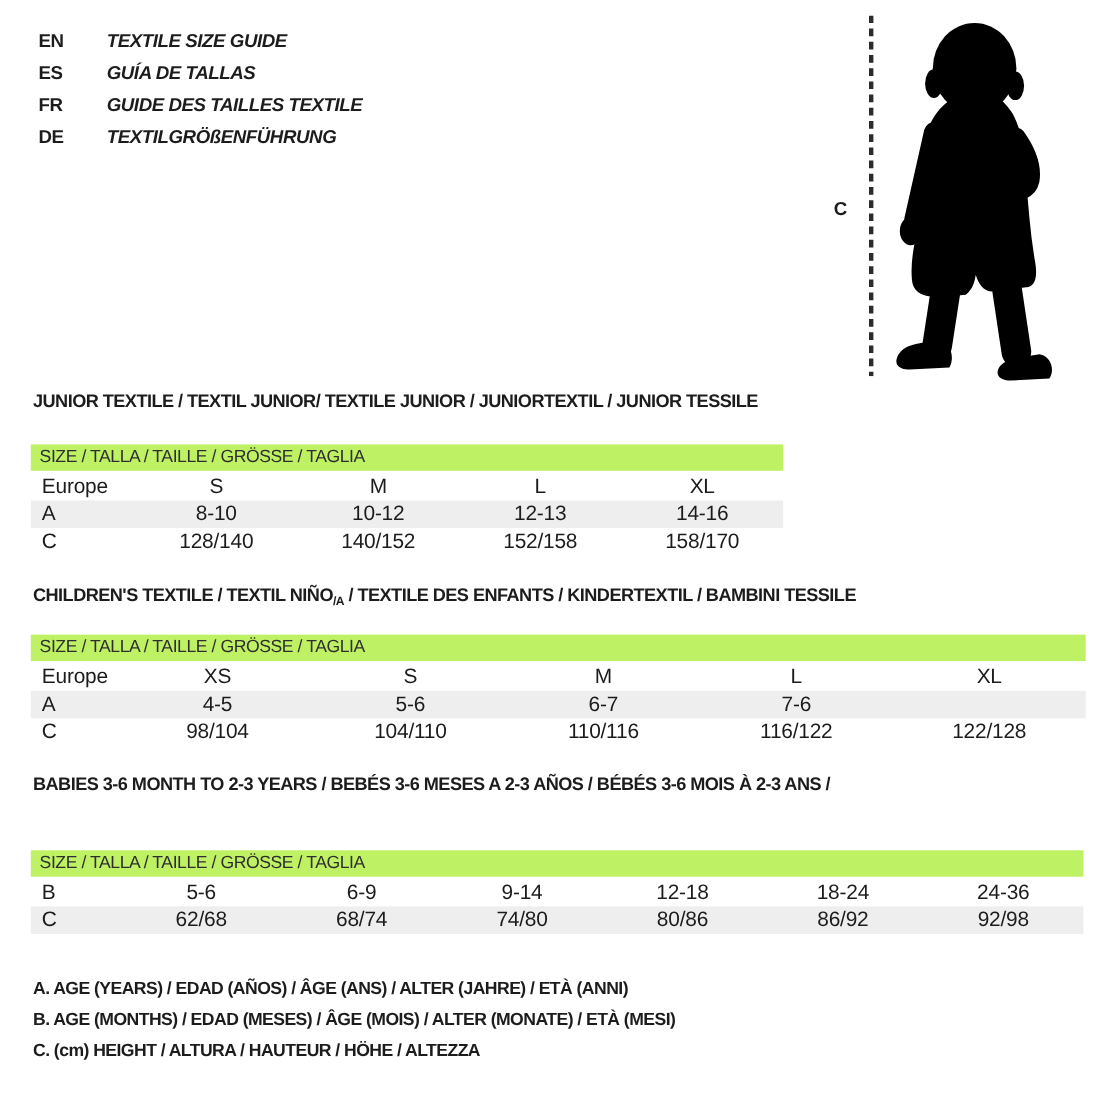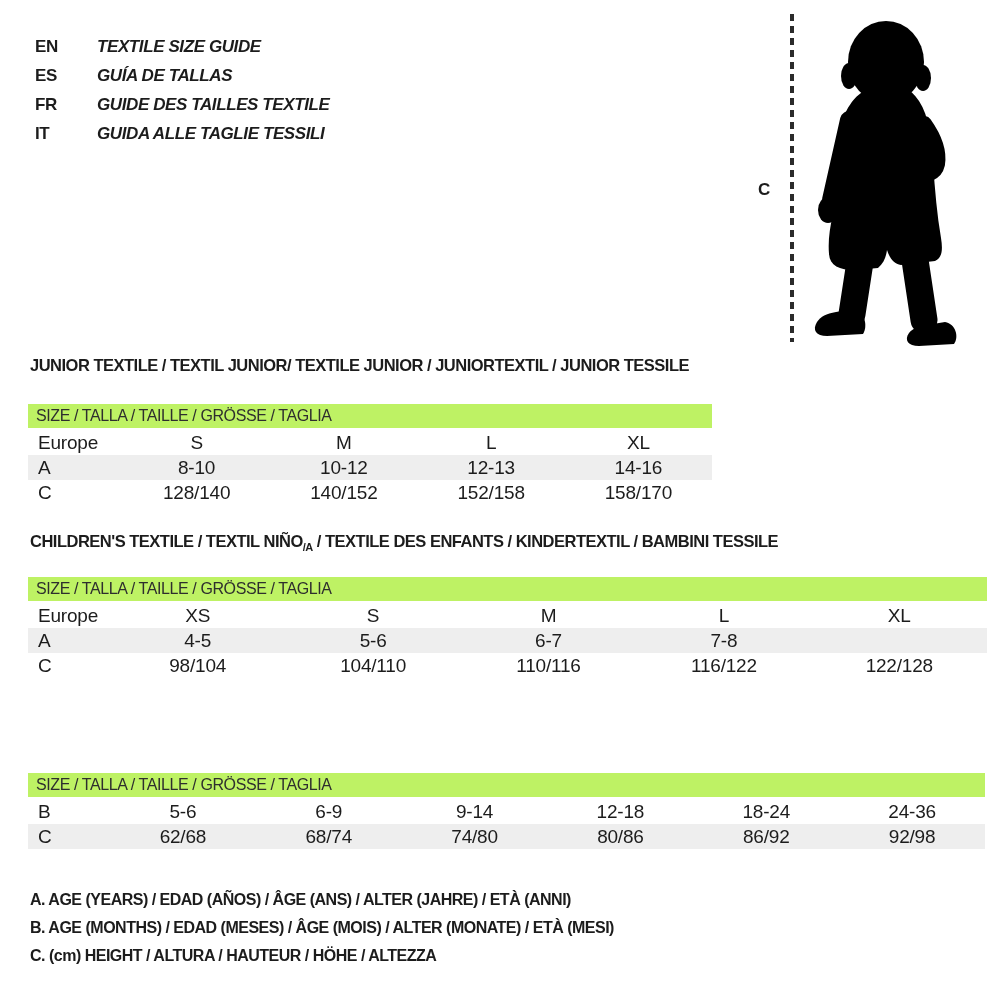--- a/index.html
+++ b/index.html
@@ -12,21 +12,21 @@
   .page {
     position: relative;
     width: 1000px;
     height: 1000px;
     background: #ffffff;
     overflow: hidden;
   }
 
   
   .lang-block { position: absolute; left: 35px; top: 28px; }
-  .lang-row { display: flex; height: 29px; align-items: flex-end; }
+  .lang-row { display: flex; height: 29px; align-items: flex-start; }
   .lang-code {
     width: 62px; font-weight: 700; font-size: 17px; letter-spacing: -0.4px;
   }
   .lang-label { font-weight: 700; font-size: 17px; letter-spacing: -0.4px; font-style: italic; }
 
   
   .figure { position: absolute; left: 0; top: 0; }
   .silhouette { position: absolute; left: 805px; top: 12px; }
   .dash-line { position: absolute; left: 789px; top: 14px; }
   .height-label {
@@ -79,22 +79,22 @@
     </div>
     <div class="lang-row">
       <span class="lang-code">ES</span>
       <span class="lang-label">GUÍA DE TALLAS</span>
     </div>
     <div class="lang-row">
       <span class="lang-code">FR</span>
       <span class="lang-label">GUIDE DES TAILLES TEXTILE</span>
     </div>
     <div class="lang-row">
-      <span class="lang-code">IT</span>
-      <span class="lang-label">GUIDA ALLE TAGLIE TESSILI</span>
+      <span class="lang-code">DE</span>
+      <span class="lang-label">TEXTILGRÖßENFÜHRUNG</span>
     </div>
   </div>
 
   <div class="figure">
     <svg class="dash-line" width="6" height="328" viewBox="0 0 6 328">
       <line x1="3" y1="0" x2="3" y2="328" stroke="#2b2b2b" stroke-width="4" stroke-dasharray="7,5"></line>
     </svg>
     <span class="height-label">C</span>
     <svg class="silhouette" width="160" height="335" viewBox="0 0 160 335">
       <g fill="#000000">
@@ -157,32 +157,33 @@
       <span class="cell">S</span>
       <span class="cell">M</span>
       <span class="cell">L</span>
       <span class="cell">XL</span>
     </div>
     <div class="trow shaded">
       <span class="cell label">A</span>
       <span class="cell">4-5</span>
       <span class="cell">5-6</span>
       <span class="cell">6-7</span>
-      <span class="cell">7-8</span>
+      <span class="cell">7-6</span>
     </div>
     <div class="trow">
       <span class="cell label">C</span>
       <span class="cell">98/104</span>
       <span class="cell">104/110</span>
       <span class="cell">110/116</span>
       <span class="cell">116/122</span>
       <span class="cell">122/128</span>
     </div>
   </div>
 
+  <div class="section-title" style="top:704px">BABIES 3-6 MONTH TO 2-3 YEARS / BEBÉS 3-6 MESES A 2-3 AÑOS / BÉBÉS 3-6 MOIS À 2-3 ANS /</div>
   <div class="size-table t3" style="top:773px; width:957px">
     <div class="size-header-bar">SIZE / TALLA / TAILLE / GRÖSSE / TAGLIA</div>
     <div class="trow">
       <span class="cell label">B</span>
       <span class="cell">5-6</span>
       <span class="cell">6-9</span>
       <span class="cell">9-14</span>
       <span class="cell">12-18</span>
       <span class="cell">18-24</span>
       <span class="cell">24-36</span>

